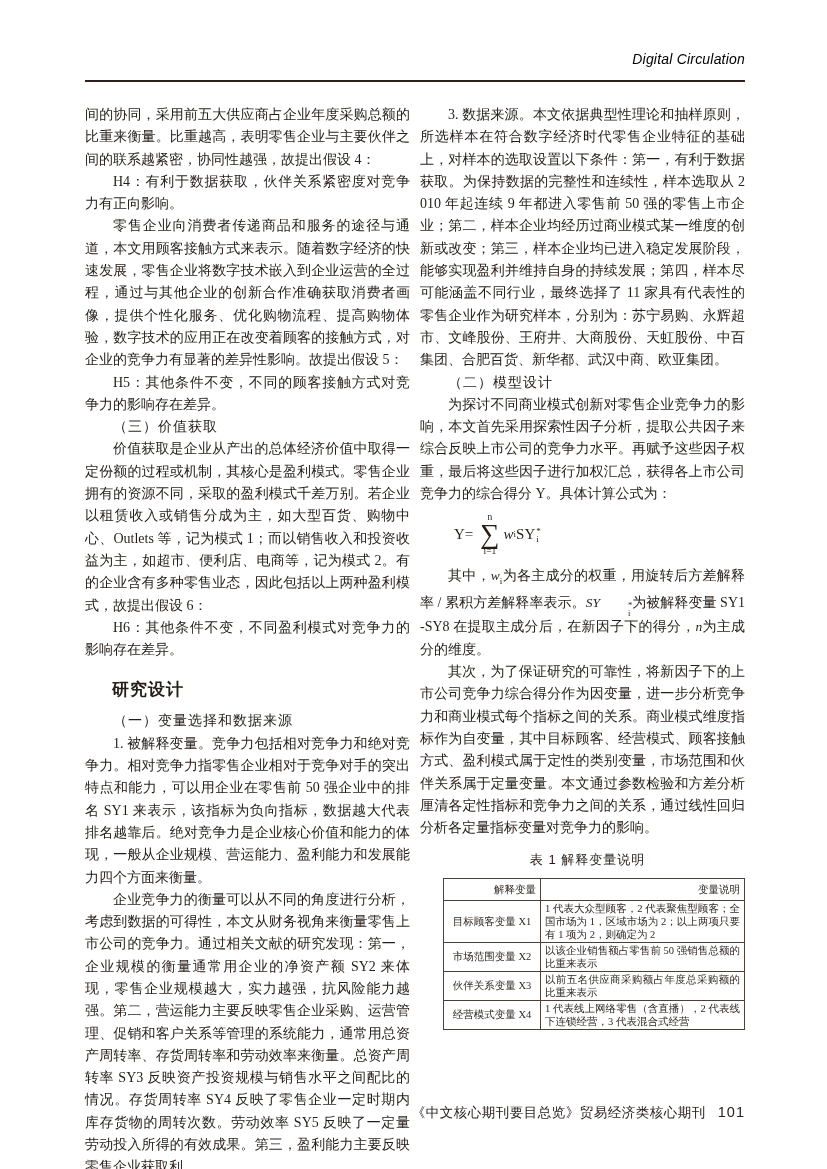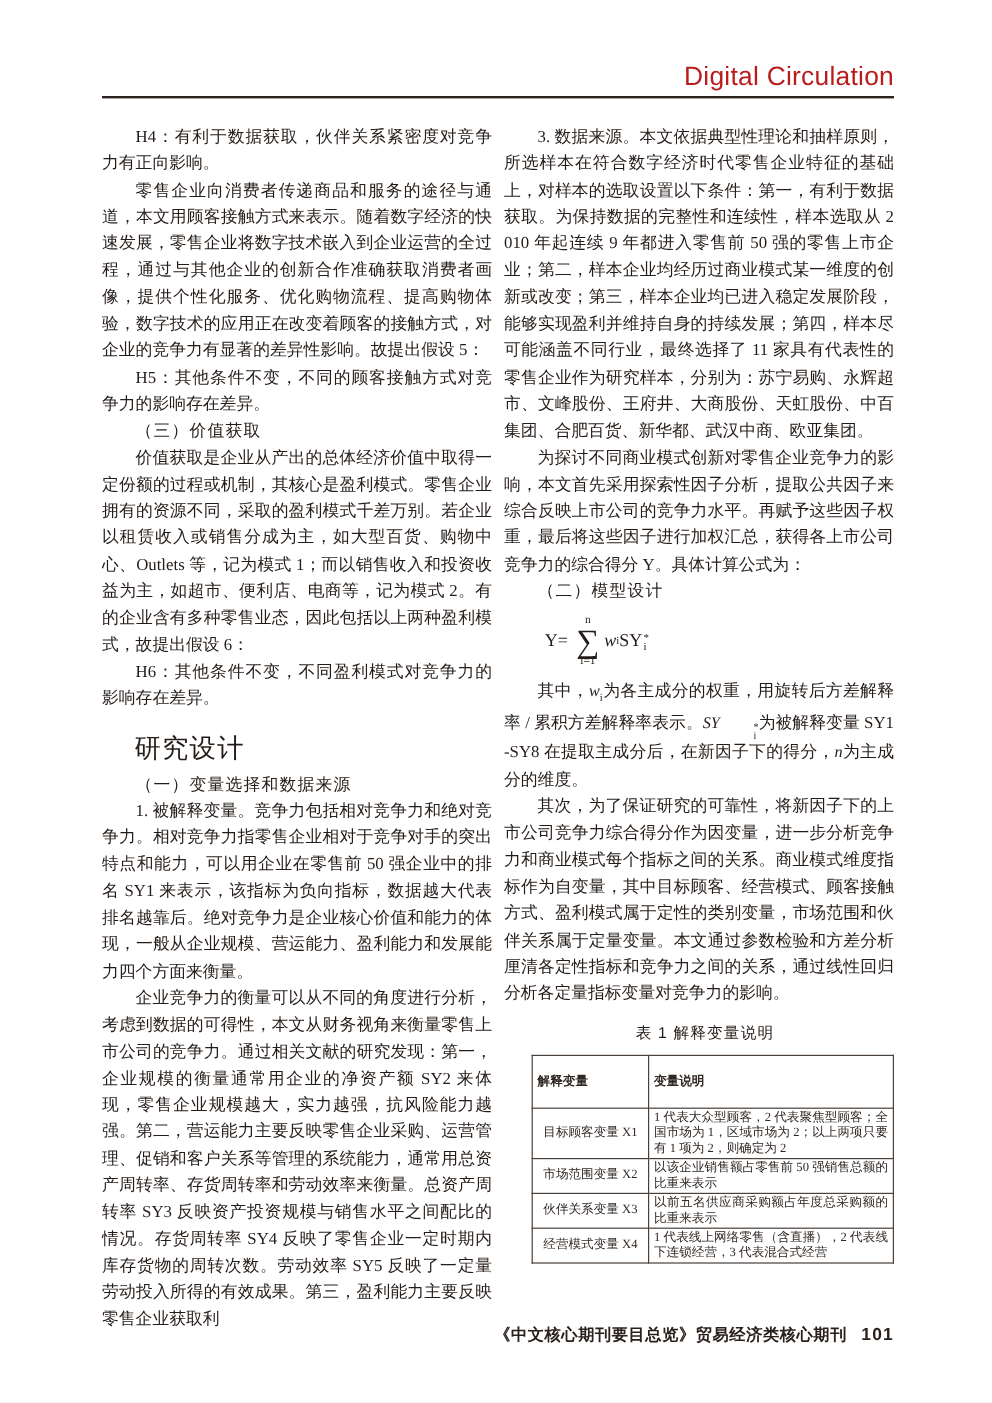--- a/index.html
+++ b/index.html
@@ -7,37 +7,37 @@
     position:relative;
     width:827px;height:1169px;
     background:#ffffff;
     overflow:hidden;
     font-family:"Liberation Serif","DejaVu Serif",serif;
     color:#241c18;
   }
   .running-head{
     position:absolute;top:51px;right:82px;
     font-family:"Liberation Sans","DejaVu Sans",sans-serif;
-    font-size:22px;letter-spacing:.2px;color:#b91c1c;
+    font-size:14px;letter-spacing:.2px;color:#000000;font-style:italic;
   }
   .head-rule{
     position:absolute;top:80px;left:85px;width:660px;
     border-top:2px solid #2a211d;height:0;
   }
   .columns{
     position:absolute;top:104px;left:85px;width:660px;
     display:flex;gap:10px;
   }
   .col{width:325px;font-size:14px;line-height:22.3px;}
   .para{margin:0;text-align:justify;text-indent:2em;word-break:break-all;}
   .cont{text-indent:0;}
   .kai{letter-spacing:1px;}
   .section-title{
     font-family:"Liberation Sans","DejaVu Sans",sans-serif;
-    font-weight:normal;font-size:22px;line-height:20px;
+    font-weight:bold;font-size:17px;line-height:20px;
     margin:19px 0 10px 0;padding-left:27px;letter-spacing:1px;
   }
   
   .formula-row{
     margin:4px 0 6px 0;padding-left:34px;
     display:flex;align-items:center;height:50px;
   }
   .f-lhs{font-size:15px;margin-right:3px;}
   .sum{display:inline-flex;flex-direction:column;align-items:center;line-height:1;margin:0 4px;}
   .sum-limit{font-size:9.5px;line-height:10px;}
@@ -56,57 +56,58 @@
     margin:10px 0 6px 10px;letter-spacing:1px;
   }
   table.vars{
     border-collapse:collapse;margin-left:23px;width:302px;
     font-size:10.5px;line-height:13px;color:#2f2723;
     border:1.6px solid #3a302b;
   }
   table.vars th,table.vars td{
     border:0.8px solid #4a403a;padding:1px 4px;vertical-align:middle;
   }
-  table.vars th{font-weight:bold;text-align:left;padding:15px 4px;}
+  table.vars th{font-weight:normal;text-align:right;padding:4px 4px;}
   td.var-name{text-align:center;width:88px;}
   td.var-desc{text-align:left;text-align:justify;}
   .footer{
     position:absolute;top:1104px;right:82px;
     font-family:"Liberation Sans","DejaVu Sans",sans-serif;
-    font-weight:bold;font-size:13.5px;color:#2a211d;letter-spacing:.5px;
+    font-weight:normal;font-size:13.5px;color:#2a211d;letter-spacing:.5px;
   }
   .footer .pagenum{margin-left:12px;font-size:14.5px;letter-spacing:1px;}
 </style>
 </head>
 <body>
 
 <div class="page">
 
   <div class="running-head">Digital Circulation</div>
   <div class="head-rule"></div>
 
   <div class="columns">
 
     <div class="col">
+      <p class="para cont">间的协同，采用前五大供应商占企业年度采购总额的比重来衡量。比重越高，表明零售企业与主要伙伴之间的联系越紧密，协同性越强，故提出假设 4：</p>
       <p class="para">H4：有利于数据获取，伙伴关系紧密度对竞争力有正向影响。</p>
       <p class="para">零售企业向消费者传递商品和服务的途径与通道，本文用顾客接触方式来表示。随着数字经济的快速发展，零售企业将数字技术嵌入到企业运营的全过程，通过与其他企业的创新合作准确获取消费者画像，提供个性化服务、优化购物流程、提高购物体验，数字技术的应用正在改变着顾客的接触方式，对企业的竞争力有显著的差异性影响。故提出假设 5：</p>
       <p class="para">H5：其他条件不变，不同的顾客接触方式对竞争力的影响存在差异。</p>
       <p class="para kai">（三）价值获取</p>
       <p class="para">价值获取是企业从产出的总体经济价值中取得一定份额的过程或机制，其核心是盈利模式。零售企业拥有的资源不同，采取的盈利模式千差万别。若企业以租赁收入或销售分成为主，如大型百货、购物中心、Outlets 等，记为模式 1；而以销售收入和投资收益为主，如超市、便利店、电商等，记为模式 2。有的企业含有多种零售业态，因此包括以上两种盈利模式，故提出假设 6：</p>
       <p class="para">H6：其他条件不变，不同盈利模式对竞争力的影响存在差异。</p>
       <h2 class="section-title">研究设计</h2>
       <p class="para kai">（一）变量选择和数据来源</p>
       <p class="para">1. 被解释变量。竞争力包括相对竞争力和绝对竞争力。相对竞争力指零售企业相对于竞争对手的突出特点和能力，可以用企业在零售前 50 强企业中的排名 SY1 来表示，该指标为负向指标，数据越大代表排名越靠后。绝对竞争力是企业核心价值和能力的体现，一般从企业规模、营运能力、盈利能力和发展能力四个方面来衡量。</p>
       <p class="para">企业竞争力的衡量可以从不同的角度进行分析，考虑到数据的可得性，本文从财务视角来衡量零售上市公司的竞争力。通过相关文献的研究发现：第一，企业规模的衡量通常用企业的净资产额 SY2 来体现，零售企业规模越大，实力越强，抗风险能力越强。第二，营运能力主要反映零售企业采购、运营管理、促销和客户关系等管理的系统能力，通常用总资产周转率、存货周转率和劳动效率来衡量。总资产周转率 SY3 反映资产投资规模与销售水平之间配比的情况。存货周转率 SY4 反映了零售企业一定时期内库存货物的周转次数。劳动效率 SY5 反映了一定量劳动投入所得的有效成果。第三，盈利能力主要反映零售企业获取利</p>
     </div>
 
     <div class="col">
       <p class="para">3. 数据来源。本文依据典型性理论和抽样原则，所选样本在符合数字经济时代零售企业特征的基础上，对样本的选取设置以下条件：第一，有利于数据获取。为保持数据的完整性和连续性，样本选取从 2010 年起连续 9 年都进入零售前 50 强的零售上市企业；第二，样本企业均经历过商业模式某一维度的创新或改变；第三，样本企业均已进入稳定发展阶段，能够实现盈利并维持自身的持续发展；第四，样本尽可能涵盖不同行业，最终选择了 11 家具有代表性的零售企业作为研究样本，分别为：苏宁易购、永辉超市、文峰股份、王府井、大商股份、天虹股份、中百集团、合肥百货、新华都、武汉中商、欧亚集团。</p>
+      <p class="para kai">（二）模型设计</p>
       <p class="para">为探讨不同商业模式创新对零售企业竞争力的影响，本文首先采用探索性因子分析，提取公共因子来综合反映上市公司的竞争力水平。再赋予这些因子权重，最后将这些因子进行加权汇总，获得各上市公司竞争力的综合得分 Y。具体计算公式为：</p>
-      <p class="para kai">（二）模型设计</p>
 
       <div class="formula-row">
         <span class="f-lhs">Y=</span>
         <span class="sum">
           <span class="sum-limit">n</span>
           <span class="sum-sigma">∑</span>
           <span class="sum-limit">i=1</span>
         </span>
         <span class="f-body">
           <i>w</i>

